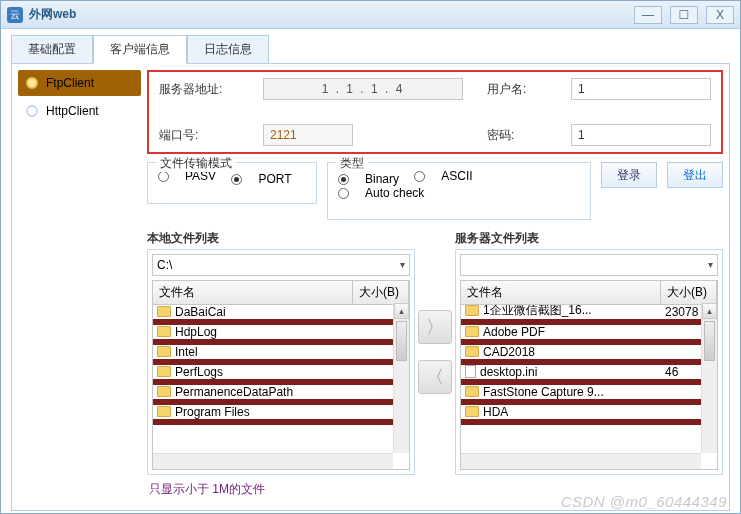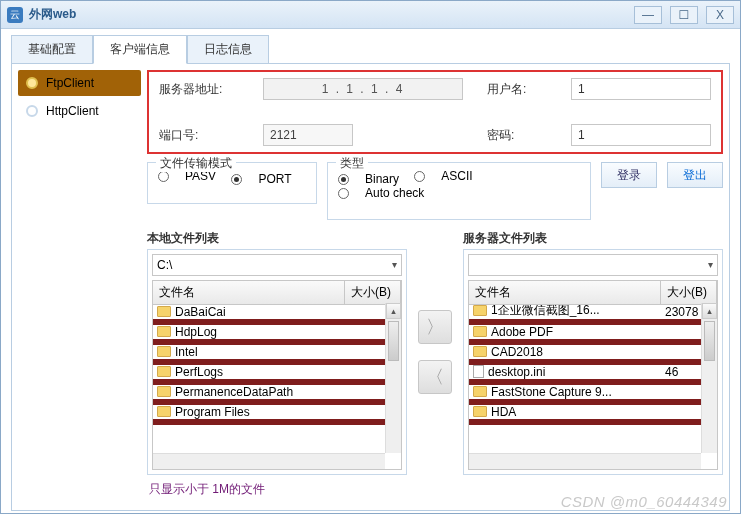--- a/index.html
+++ b/index.html
@@ -18,30 +18,30 @@
 .sidebar { width:140px; display:flex; flex-direction:column; gap:2px; }
 .side-item { padding:6px 8px; display:flex; align-items:center; gap:8px; cursor:pointer; border-radius:2px;}
 .side-item.active { background:#a16207; }
 .dot { width:12px; height:12px; border-radius:50%; border:2px solid #c7d8e9; background:#fff; }
 .dot.y { border-color:#e0c050; background:#ffe89a; }
 .main { flex:1; display:flex; flex-direction:column; }
 .redbox { border:2px solid #d33; padding:6px 10px; display:grid; grid-template-columns:80px 200px 60px 140px; row-gap:8px; column-gap:14px; align-items:center;gap:24px; }
 .lbl { color:#333; }
 .ipfield { border:1px solid #c7c7c7; background:#f2f2f2; height:22px; display:flex; align-items:center; justify-content:center; letter-spacing:2px; color:#555;}
 .txtfield { border:1px solid #c7c7c7; height:22px; padding:0 6px; display:flex; align-items:center; color:#333; background:#fff;}
-.txtfield.ro { color:#404040; background:#f7f7f7;}
+.txtfield.ro { color:#a16207; background:#f7f7f7;}
 .row2 { display:flex; gap:10px; margin-top:8px; align-items:flex-start;}
 .fieldset { border:1px solid #c7d8e9; padding:6px 10px 17px 10px; position:relative; }
 .fieldset .legend { position:absolute; top:-8px; left:8px; background:#fff; padding:0 4px; color:#333;}
 .radio { display:inline-flex; align-items:center; gap:16px; margin-right:12px; cursor:pointer;}
 .rdot { width:11px; height:11px; border:1px solid #666; border-radius:50%; display:inline-flex; align-items:center; justify-content:center;}
 .rdot.on::after { content:""; width:5px; height:5px; background:#333; border-radius:50%;}
 .btn { min-width:56px; height:26px; border:1px solid #b8cde2; background:linear-gradient(#f9fcff,#e4eef8); display:flex; align-items:center; justify-content:center; cursor:pointer; color:#336;}
 .btn.primary { color:#0a6cd6; }
-.lists { display:flex; gap:8px; margin-top:10px; flex:1; min-height:0;}
+.lists { display:flex; margin-top:10px; flex:1; min-height:0;}
 .listbox { flex:1; display:flex; flex-direction:column; }
 .listbox .legend2 { font-weight:bold; color:#333; margin-bottom:2px;}
 .listframe { border:1px solid #c7d8e9; flex:1; display:flex; flex-direction:column; padding:4px; min-height:0;}
 .combo { height:22px; border:1px solid #c7c7c7; background:#fff; display:flex; align-items:center; padding:0 4px; justify-content:space-between; cursor:pointer; margin-bottom:4px;}
 .combo .arr { font-size:10px; color:#555;}
 .table { border:1px solid #c7c7c7; flex:1; display:flex; flex-direction:column; overflow:hidden; position:relative; background:#fff; min-height:0;}
 .thead { display:flex; background:linear-gradient(#fafafa,#e9e9e9); border-bottom:1px solid #c7c7c7;}
 .th { padding:3px 6px; border-right:1px solid #c7c7c7; font-weight:normal;}
 .th.name{flex:1;} .th.size{width:56px;}
 .tbody { flex:1; overflow:hidden;}

